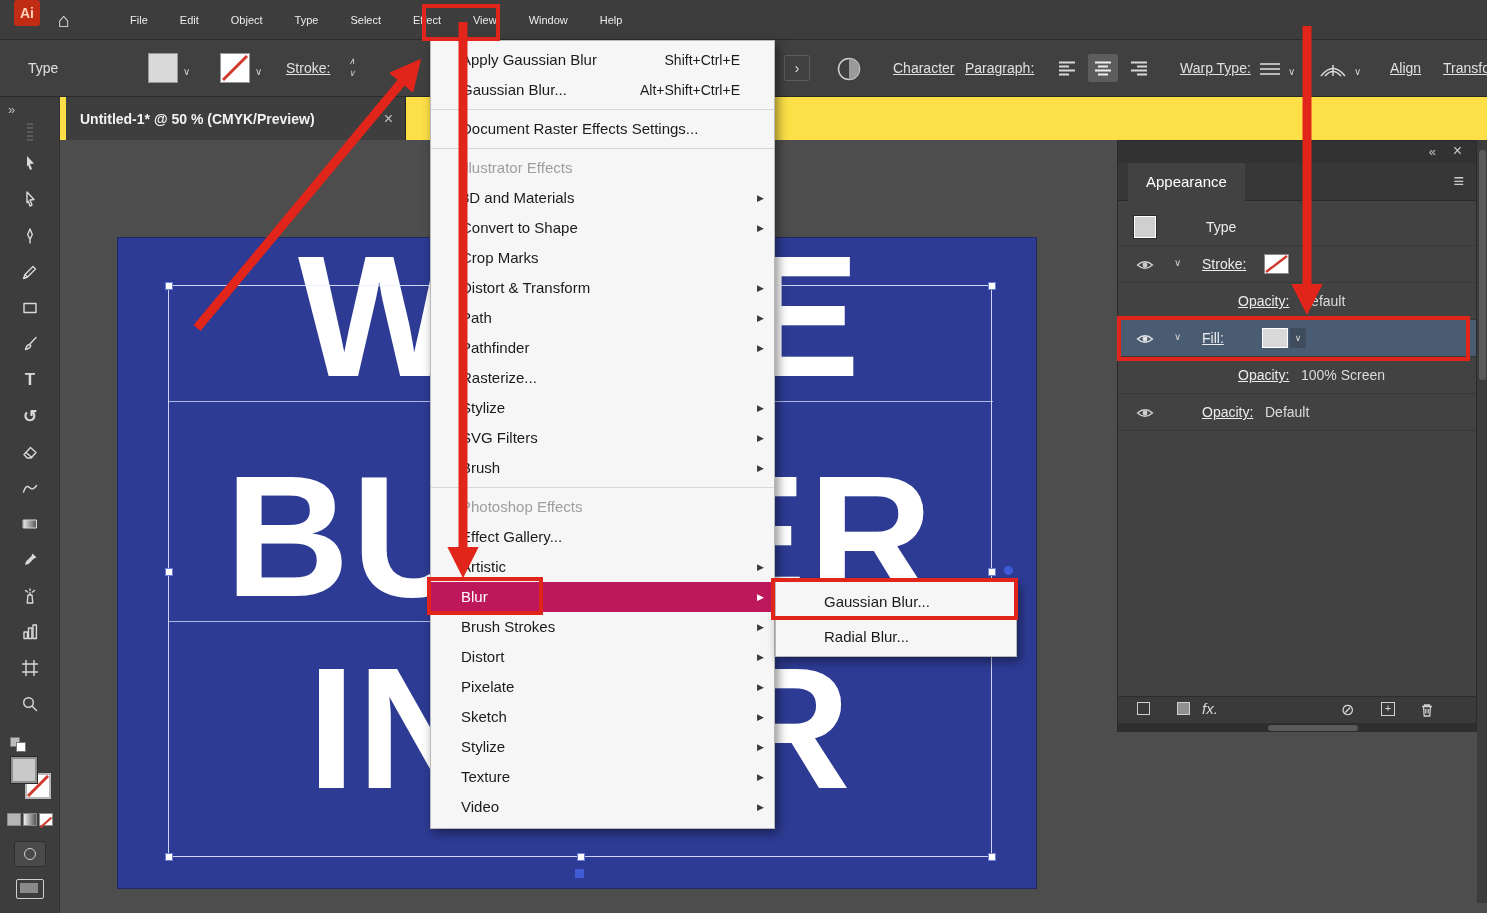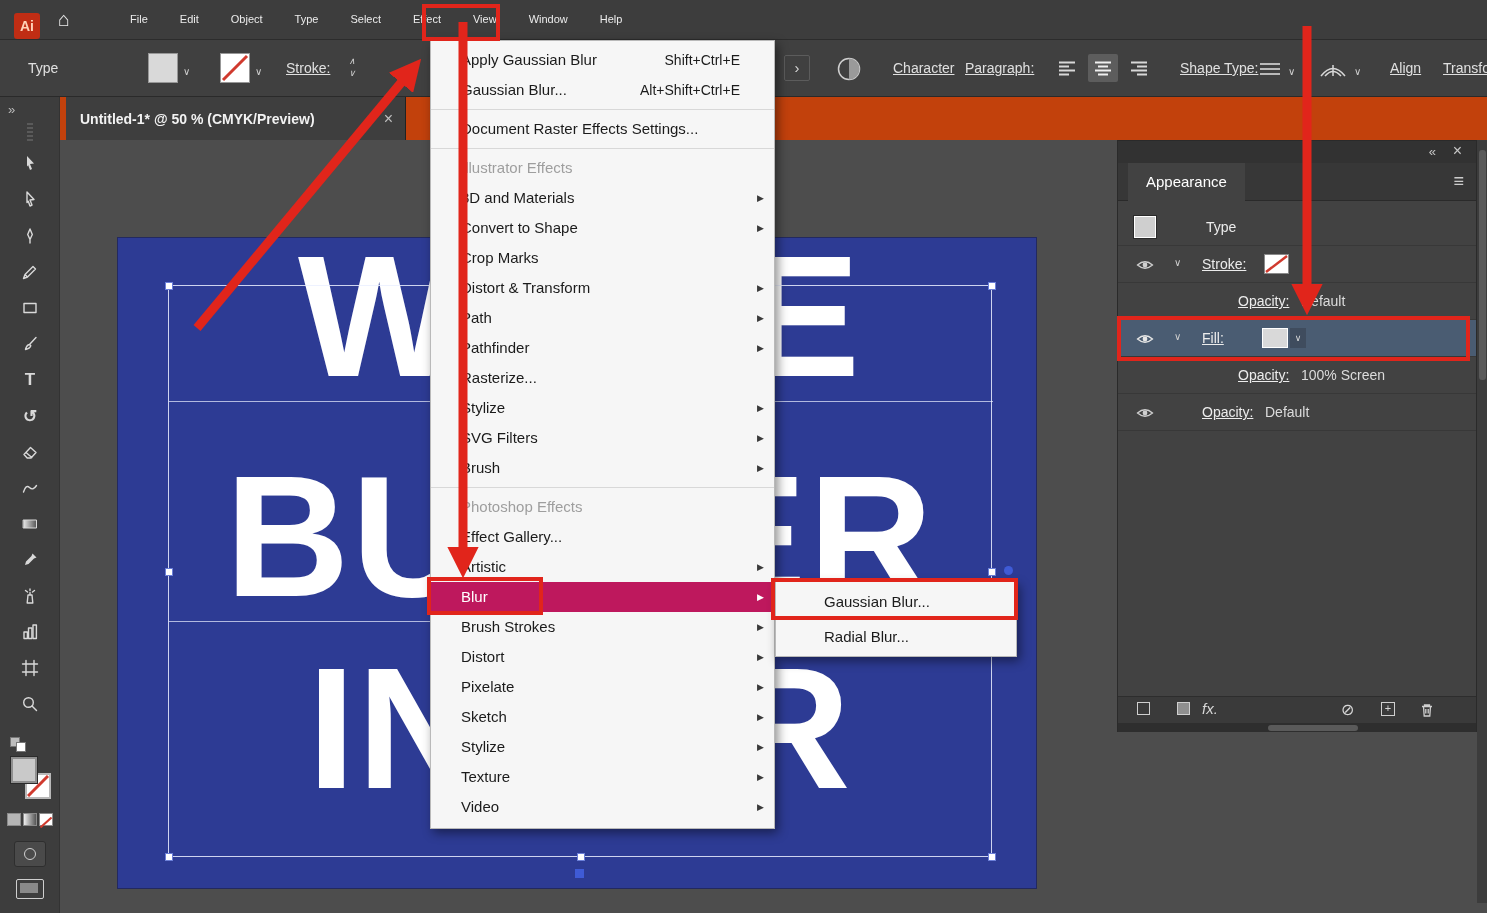--- a/index.html
+++ b/index.html
@@ -2,21 +2,21 @@
 <html><head>
 <meta charset="utf-8">
 <style>
   *{margin:0;padding:0;box-sizing:border-box;}
   html,body{background:#262626;}
   .app{position:relative;width:1487px;height:913px;background:#4d4d4d;overflow:hidden;
        font-family:"Liberation Sans",sans-serif;color:#e3e3e3;}
 
   
   .menubar{position:absolute;left:0;top:0;width:100%;height:40px;background:#3d3d3d;
-           border-bottom:1px solid #2c2c2c;display:flex;align-items:flex-end;z-index:30;}
+           border-bottom:1px solid #2c2c2c;display:flex;align-items:flex-start;z-index:30;}
   .ai-logo{width:26px;height:26px;margin-left:14px;background:#c02d14;color:#ffd2b8;
            font-weight:bold;font-size:14px;display:flex;align-items:center;justify-content:center;border-radius:3px;}
   .home{margin-left:18px;font-size:20px;color:#e8e8e8;line-height:40px;}
   .menu-items{display:flex;margin-left:44px;}
   .menu-item{padding:0 16px;font-size:11px;color:#ececec;line-height:40px;cursor:default;}
 
   
   .controlbar{position:absolute;left:0;top:40px;width:100%;height:57px;background:#404040;
               border-bottom:1px solid #2a2a2a;z-index:5;}
   .cb-label{position:absolute;top:20px;font-size:14px;color:#e0e0e0;white-space:nowrap;}
@@ -56,21 +56,21 @@
   .cm-color{background:#b5b5b5;}
   .cm-grad{background:linear-gradient(90deg,#eee,#555);}
   .cm-none{background:#fff;}
   .draw-mode{position:absolute;left:14px;top:744px;width:32px;height:26px;background:#4a4a4a;
              border:1px solid #2e2e2e;border-radius:3px;display:flex;align-items:center;justify-content:center;}
   .dm-circle{width:12px;height:12px;border:1.5px solid #cfcfcf;border-radius:50%;}
   .screen-mode{position:absolute;left:16px;top:782px;width:28px;height:20px;border:1.5px solid #cfcfcf;border-radius:2px;}
   .screen-mode::after{content:"";position:absolute;left:3px;top:3px;width:18px;height:10px;background:#8a8a8a;}
 
   
-  .tabbar{position:absolute;left:60px;top:97px;width:1427px;height:43px;background:#c2410c;z-index:4;padding-left:35px;}
+  .tabbar{position:absolute;left:60px;top:97px;width:1427px;height:43px;background:#fde047;z-index:4;padding-left:35px;}
   .doc-tab{position:absolute;left:6px;top:0;width:340px;height:43px;background:#3e3e3e;
            border-right:1px solid #222;display:flex;align-items:center;}
   .doc-tab-title{margin-left:14px;font-size:14px;font-weight:bold;color:#f2f2f2;white-space:nowrap;}
   .doc-tab-close{margin-left:auto;margin-right:12px;color:#c0c0c0;font-size:16px;}
 
   
   .artboard{position:absolute;left:118px;top:238px;width:918px;height:650px;background:#2d3b94;
             box-shadow:0 0 0 1px #23295f;z-index:1;}
   .ab-line{position:absolute;left:50px;width:824px;text-align:center;color:#ffffff;font-weight:bold;
            font-size:172px;line-height:172px;letter-spacing:2px;white-space:nowrap;}
@@ -202,21 +202,21 @@
     <span class="align-btn" style="left:1124px">
       <svg width="20" height="18">
         <g stroke="#d8d8d8" stroke-width="2">
             <line x1="2" y1="3.5" x2="18" y2="3.5"></line>
             <line x1="8" y1="7.5" x2="18" y2="7.5"></line>
             <line x1="2" y1="11.5" x2="18" y2="11.5"></line>
             <line x1="8" y1="15.5" x2="18" y2="15.5"></line>
           </g>
       </svg>
     </span>
-    <span class="cb-label link" style="left:1180px">Shape Type:</span>
+    <span class="cb-label link" style="left:1180px">Warp Type:</span>
     <svg class="cb-icon" style="left:1258px;top:20px" width="24" height="18">
       <g stroke="#d8d8d8" stroke-width="1.6">
           <line x1="2" y1="4" x2="22" y2="4"></line>
           <line x1="2" y1="9" x2="22" y2="9"></line>
           <line x1="2" y1="14" x2="22" y2="14"></line>
         </g>
     </svg>
     <span class="chev" style="left:1288px;top:26px">∨</span>
     <svg class="cb-icon" style="left:1318px;top:19px" width="30" height="20">
       <g stroke="#d8d8d8" stroke-width="1.5" fill="none">

